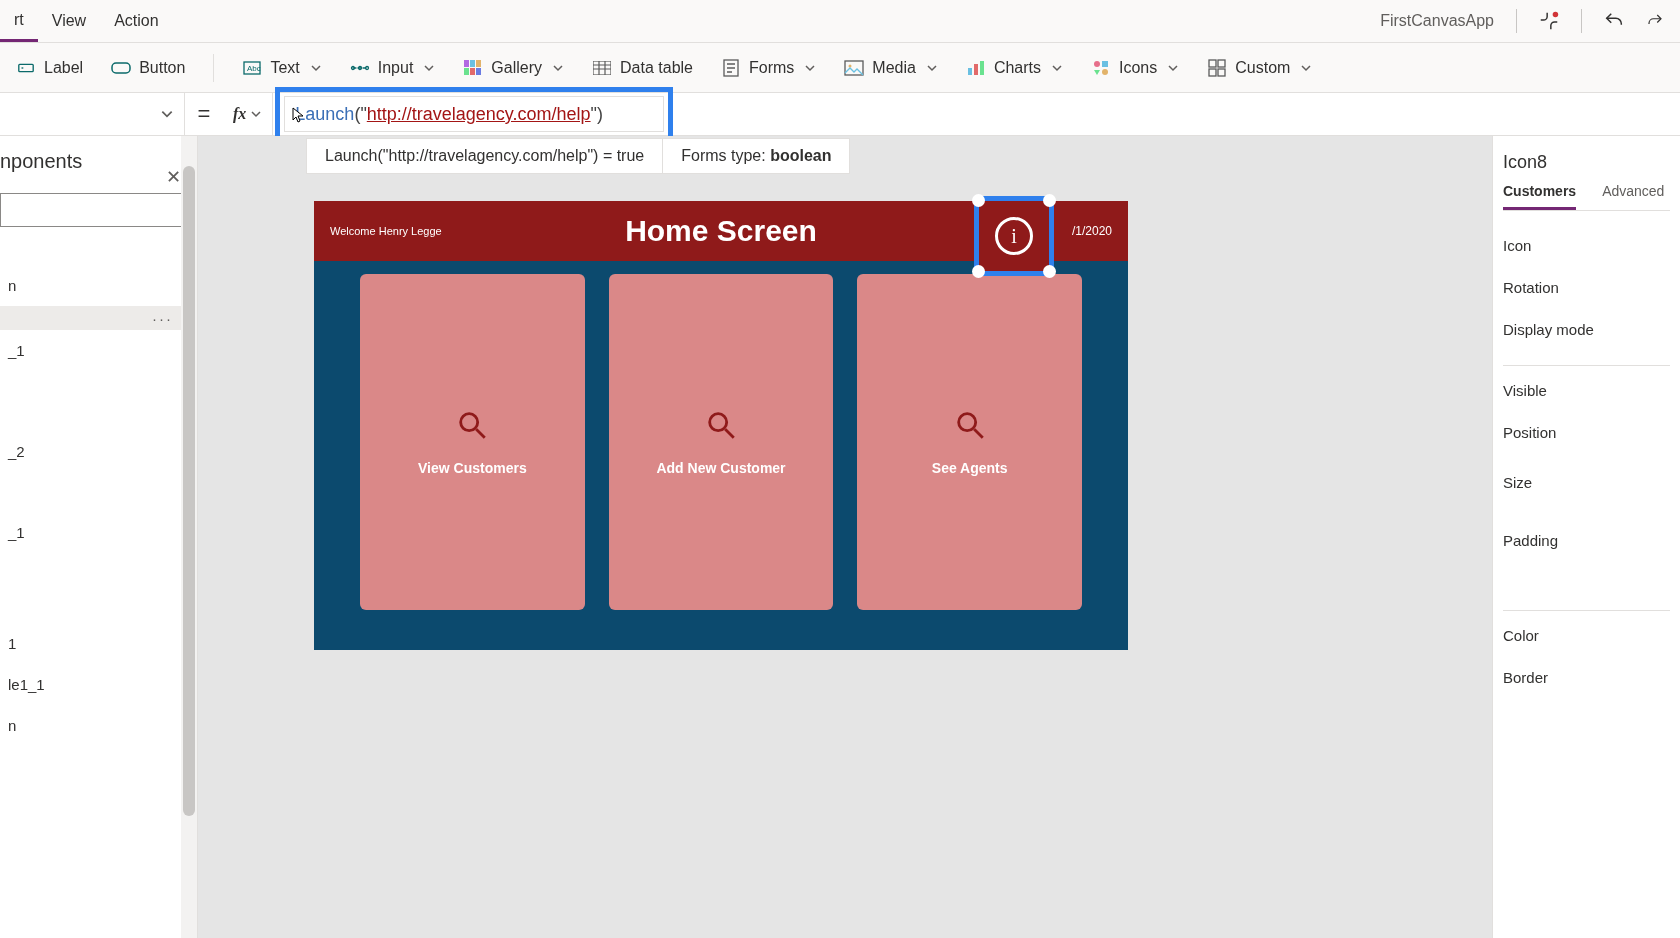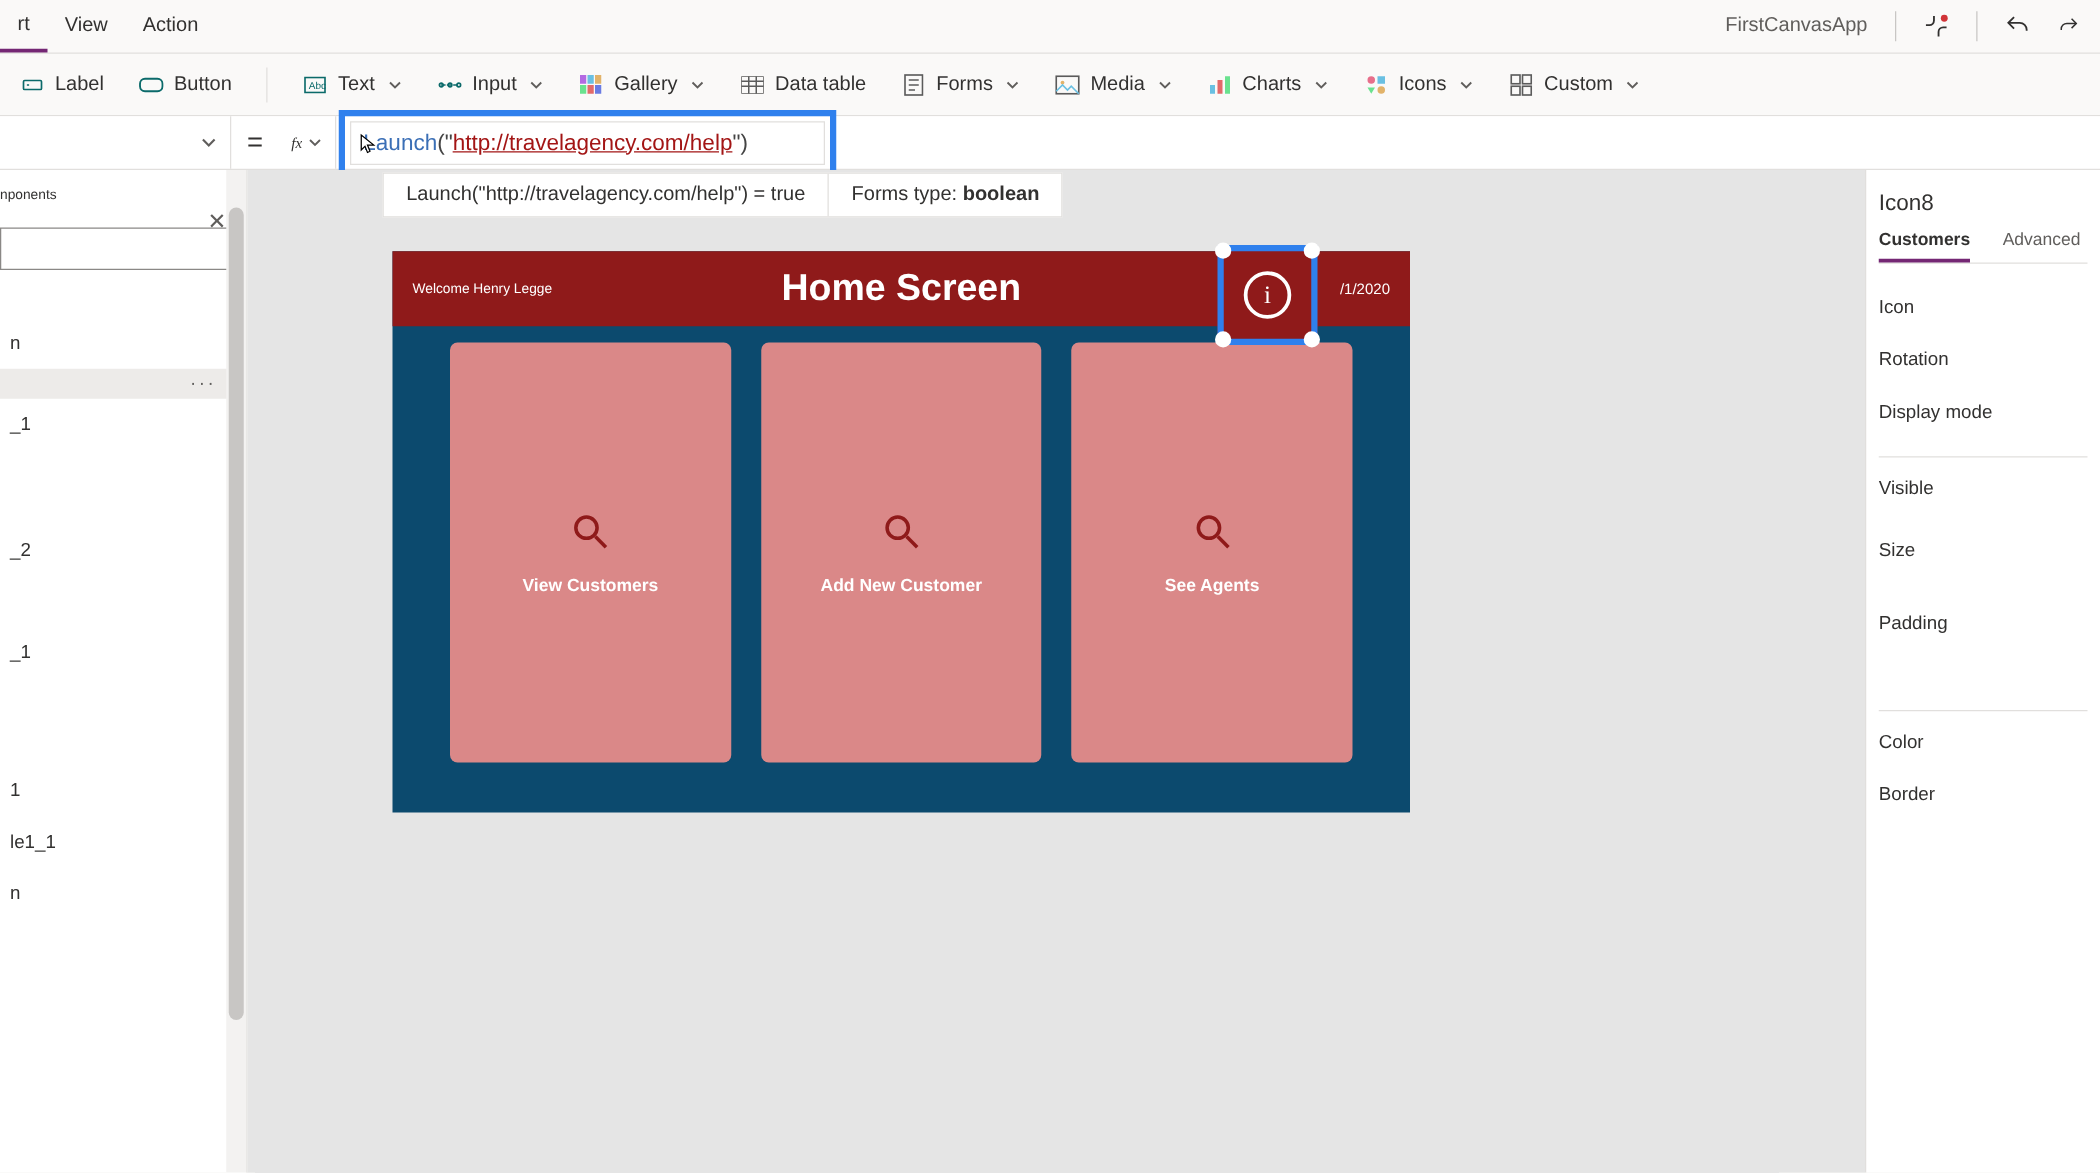--- a/index.html
+++ b/index.html
@@ -129,21 +129,21 @@
 
 
 .tree-panel {
   width: 198px;
   background: #fff;
   border-right: 1px solid #e1dfdd;
   overflow: hidden;
   position: relative;
 }
 .tree-close { position: absolute; top: 30px; right: 16px; cursor: pointer; font-size: 18px; color: #605e5c; }
-.tree-tab { padding: 14px 16px 10px 0; font-size: 11px; color: #323130; }
+.tree-tab { padding: 14px 16px 10px 0; font-size: 20px; color: #323130; }
 .tree-search {
   margin: 10px 10px 16px 0;
   height: 34px;
   border: 1px solid #8a8886;
   background: #fff;
 }
 .tree-item {
   padding: 12px 8px;
   font-size: 15px;
   color: #323130;
@@ -413,21 +413,21 @@
 </div>
 
 <div class="formula-row">
   <div class="prop-selector">
     <svg width="14" height="14" viewBox="0 0 12 12" fill="none" stroke="#605e5c" stroke-width="1.5">
         <path d="M2 4l4 4 4-4"></path>
       </svg>
   </div>
   <div class="equals-cell">=</div>
   <div class="fx-cell">
-    <span style="font-style:italic;font-family:'Times New Roman',serif;font-size:12px;">fx</span>
+    <span style="font-style:italic;font-family:'Times New Roman',serif;font-size:16px;font-weight:bold;">fx</span>
     <svg width="12" height="12" viewBox="0 0 12 12" fill="none" stroke="#605e5c" stroke-width="1.5">
         <path d="M2 4l4 4 4-4"></path>
       </svg>
   </div>
   <div class="formula-highlight">
     <div class="formula-input">
       <span style="position:relative;">
         <svg style="position:absolute;left:-4px;top:2px;" width="14" height="18" viewBox="0 0 14 18" fill="none" stroke="#000" stroke-width="1">
             <path d="M2 2l0 12 3-3 2 5 2-1-2-5 5 0z" fill="#fff"></path>
           </svg>
@@ -515,20 +515,21 @@
     <div class="props-title">Icon8</div>
     <div class="props-tabs">
       <div class="props-tab active">Customers</div>
       <div class="props-tab">Advanced</div>
     </div>
     <div class="prop-row">Icon</div>
     <div class="prop-row">Rotation</div>
     <div class="prop-row">Display mode</div>
     <div class="prop-group-sep"></div>
     <div class="prop-row">Visible</div>
+    <div class="prop-row">Position</div>
     <div class="prop-row" style="padding:20px 0;">Size</div>
     <div class="prop-row" style="padding:20px 0;">Padding</div>
     <div class="prop-group-sep" style="margin-top:40px;"></div>
     <div class="prop-row">Color</div>
     <div class="prop-row">Border</div>
   </div>
 
 </div>
 
 </body></html>

